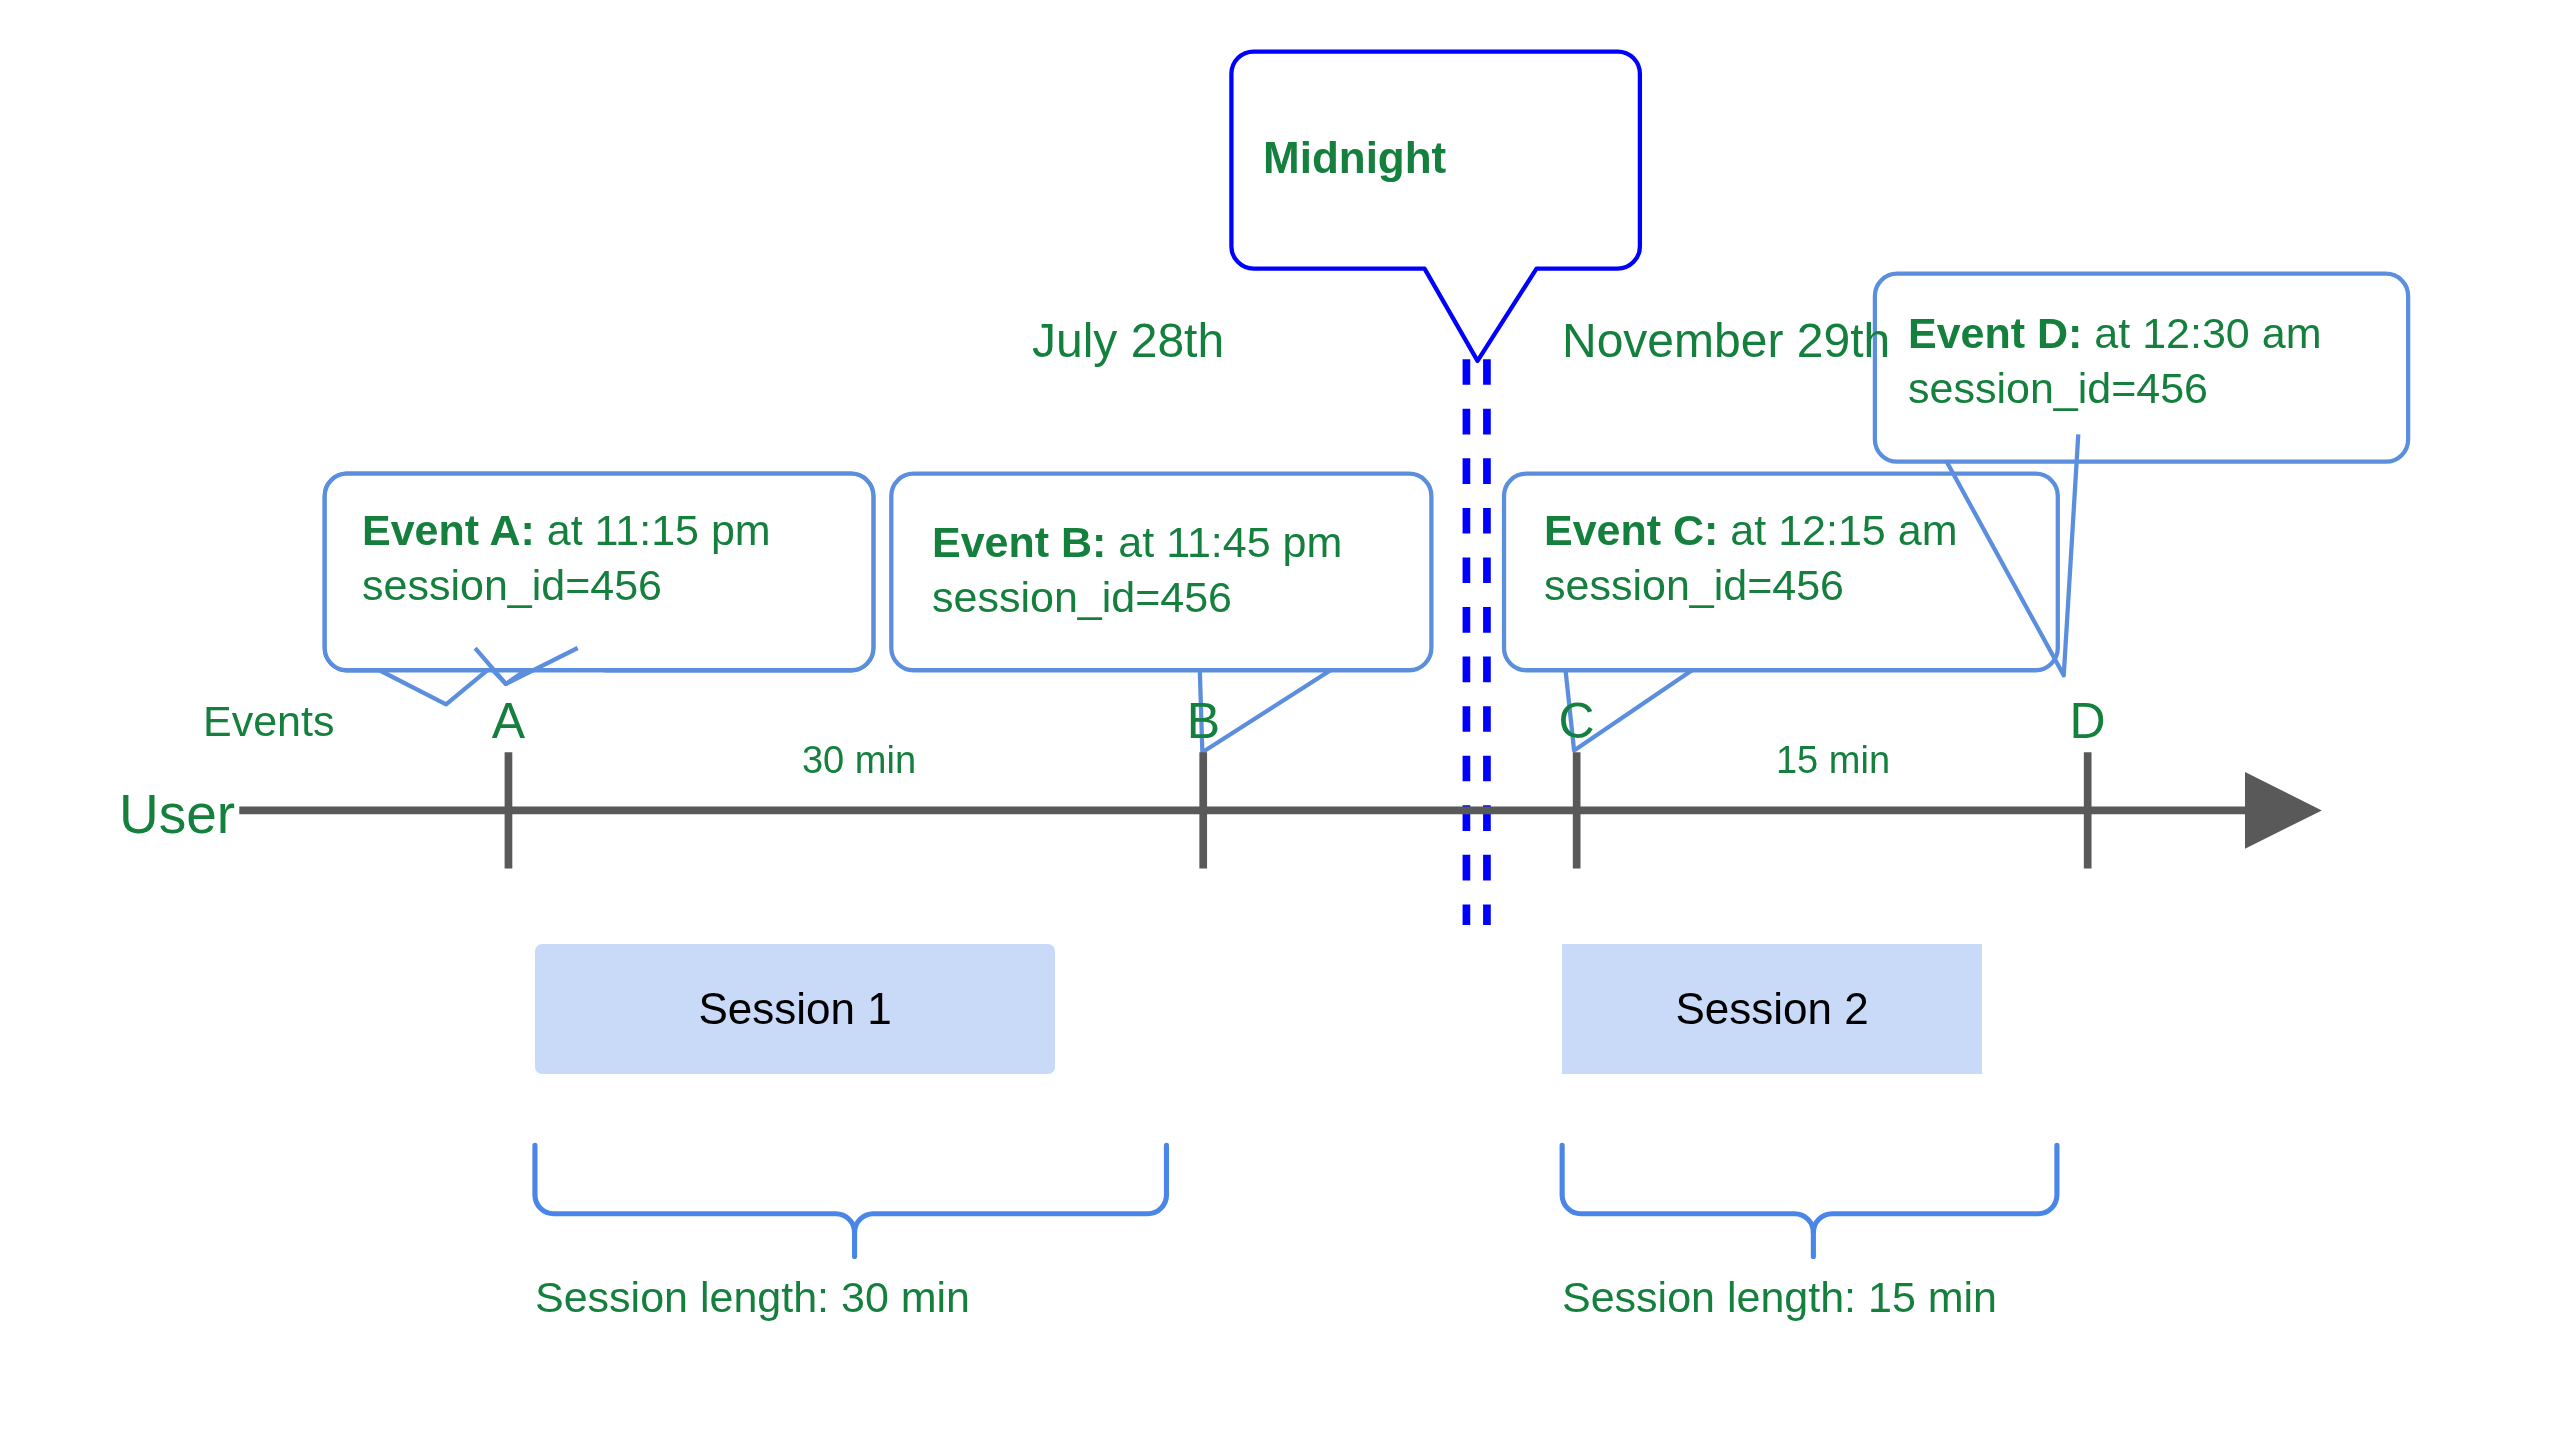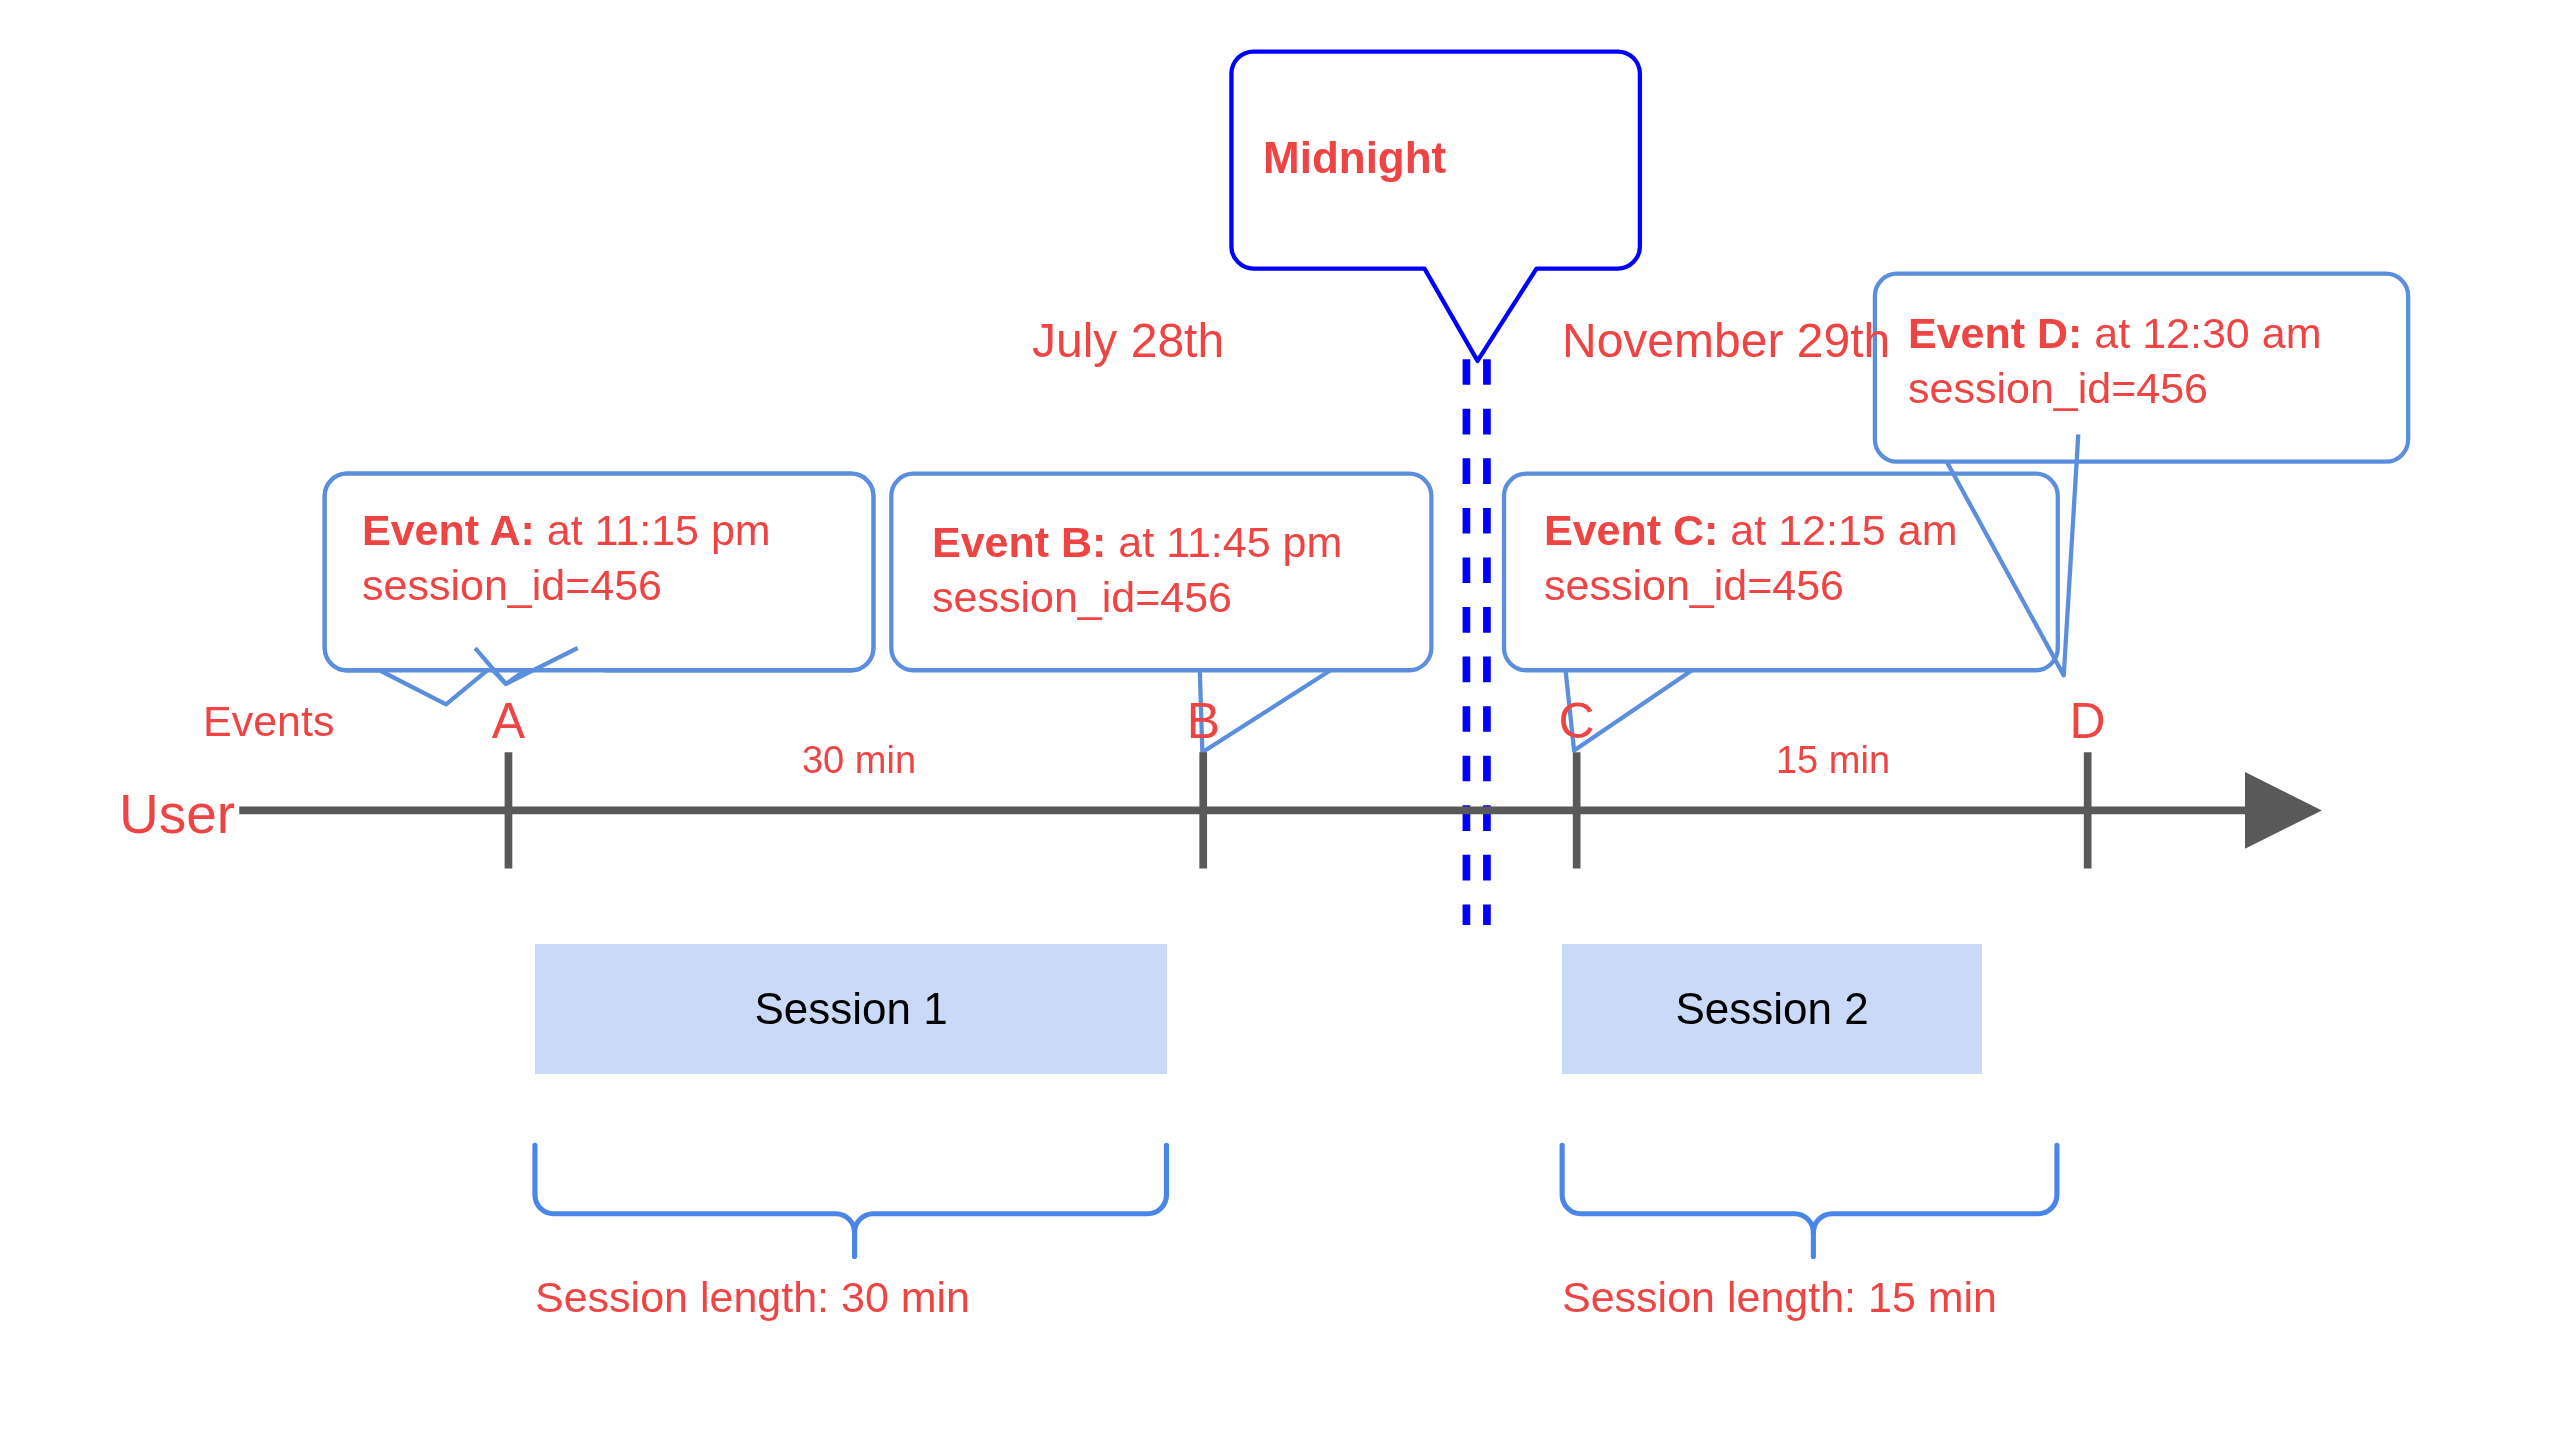--- a/index.html
+++ b/index.html
@@ -27,21 +27,21 @@
     width: 2550px;
     height: 1455px;
     pointer-events: none;
   }
 
   
   .txt {
     position: absolute;
     white-space: nowrap;
     line-height: 1.28;
-    color: #ef4444;
+    color: #15803d;
   }
 
   .callout-text {
     font-size: 43px;
   }
   .callout-text b { font-weight: bold; }
 
   .midnight-label {
     font-size: 44px;
     font-weight: bold;
@@ -247,21 +247,21 @@
   <div class="txt marker-letter" style="left:1178px; top:689px; width:51px;">B</div>
 
   <div class="txt marker-letter" style="left:1551px; top:689px; width:51px;">C</div>
 
   <div class="txt marker-letter" style="left:2062px; top:689px; width:51px;">D</div>
 
   <div class="txt gap-label" style="left:778px; top:736px; width:162px;">30 min</div>
 
   <div class="txt gap-label" style="left:1752px; top:736px; width:162px;">15 min</div>
 
-  <div class="session-box" style="left:535px; top:944px; width:632px; height:130px;">
+  <div class="session-box" style="left:535px; top:944px; width:520px; height:130px;border-radius:7px;">
     <span>Session 1</span>
   </div>
 
   <div class="session-box" style="left:1562px; top:944px; width:420px; height:130px;">
     <span>Session 2</span>
   </div>
 
   <div class="txt brace-label" style="left:535px; top:1270px; width:632px;">Session length: 30 min</div>
 
   <div class="txt brace-label" style="left:1562px; top:1270px; width:526px;">Session length: 15 min</div>

